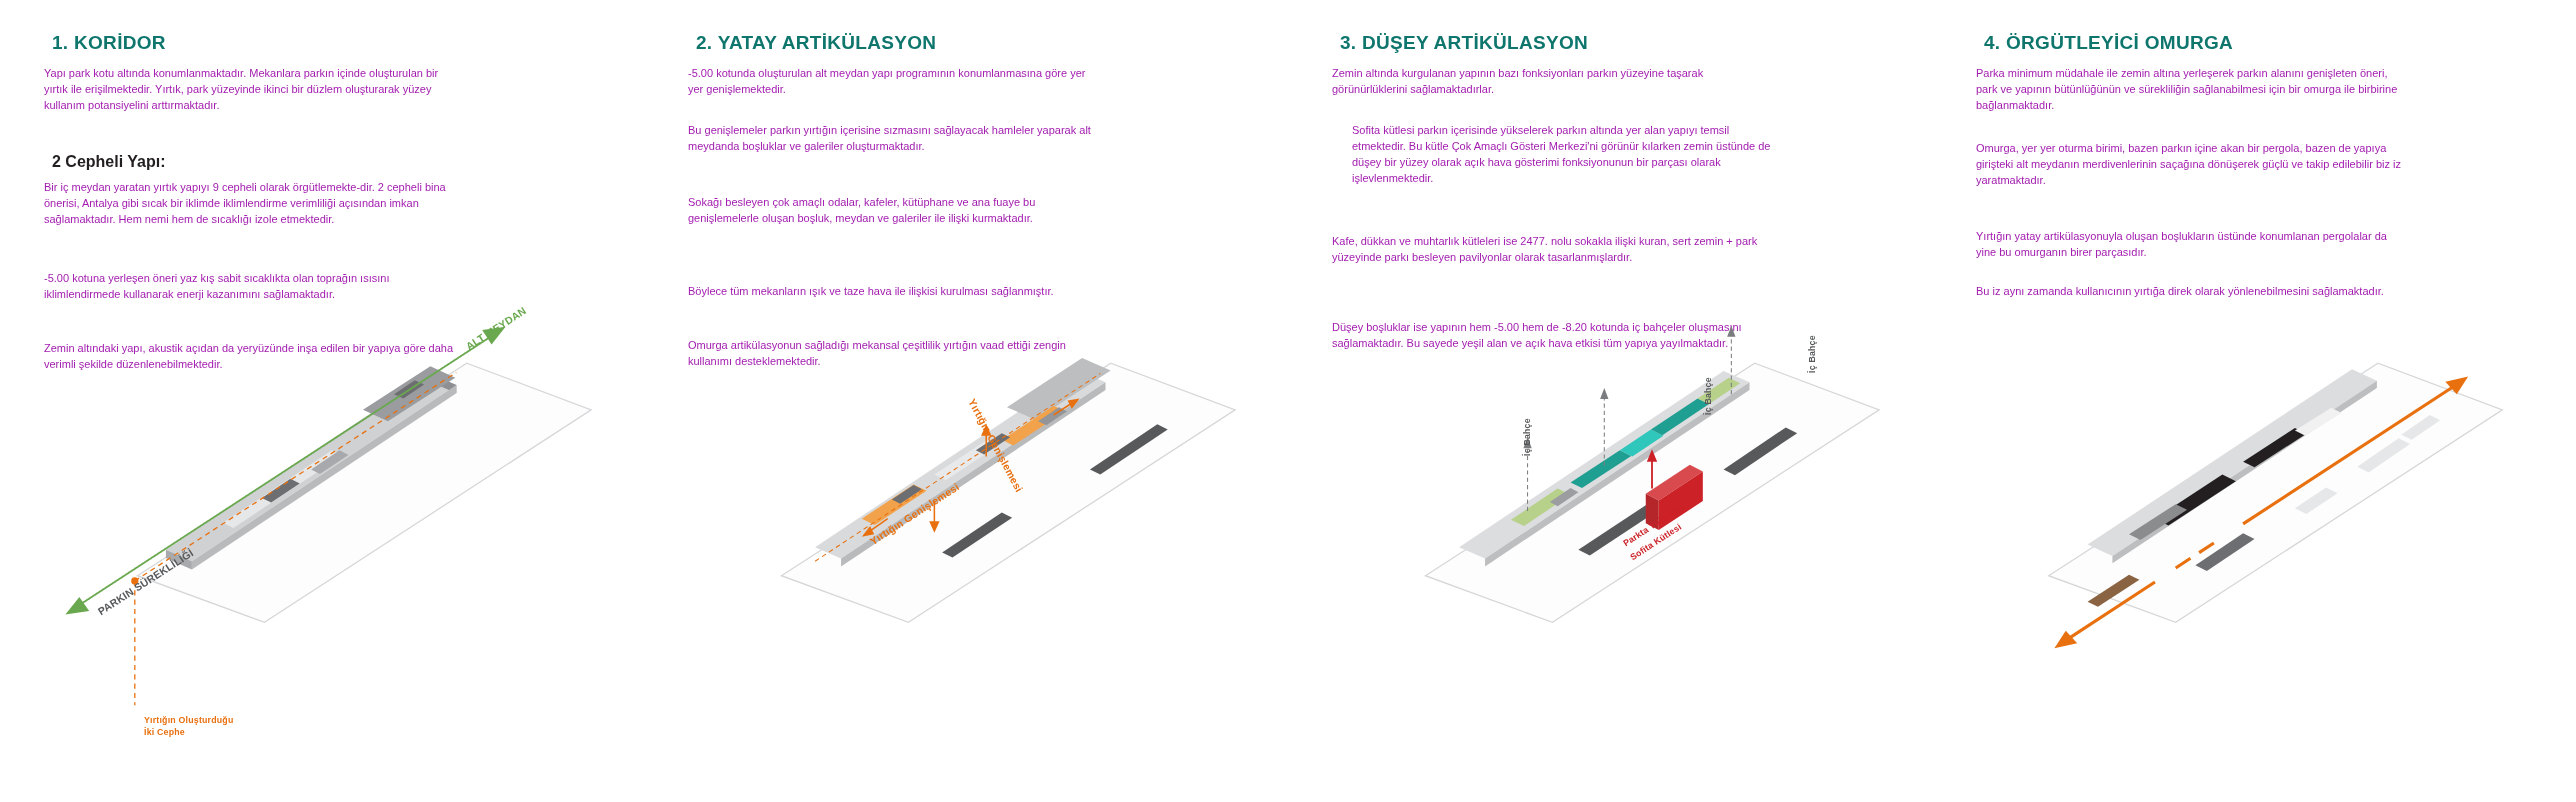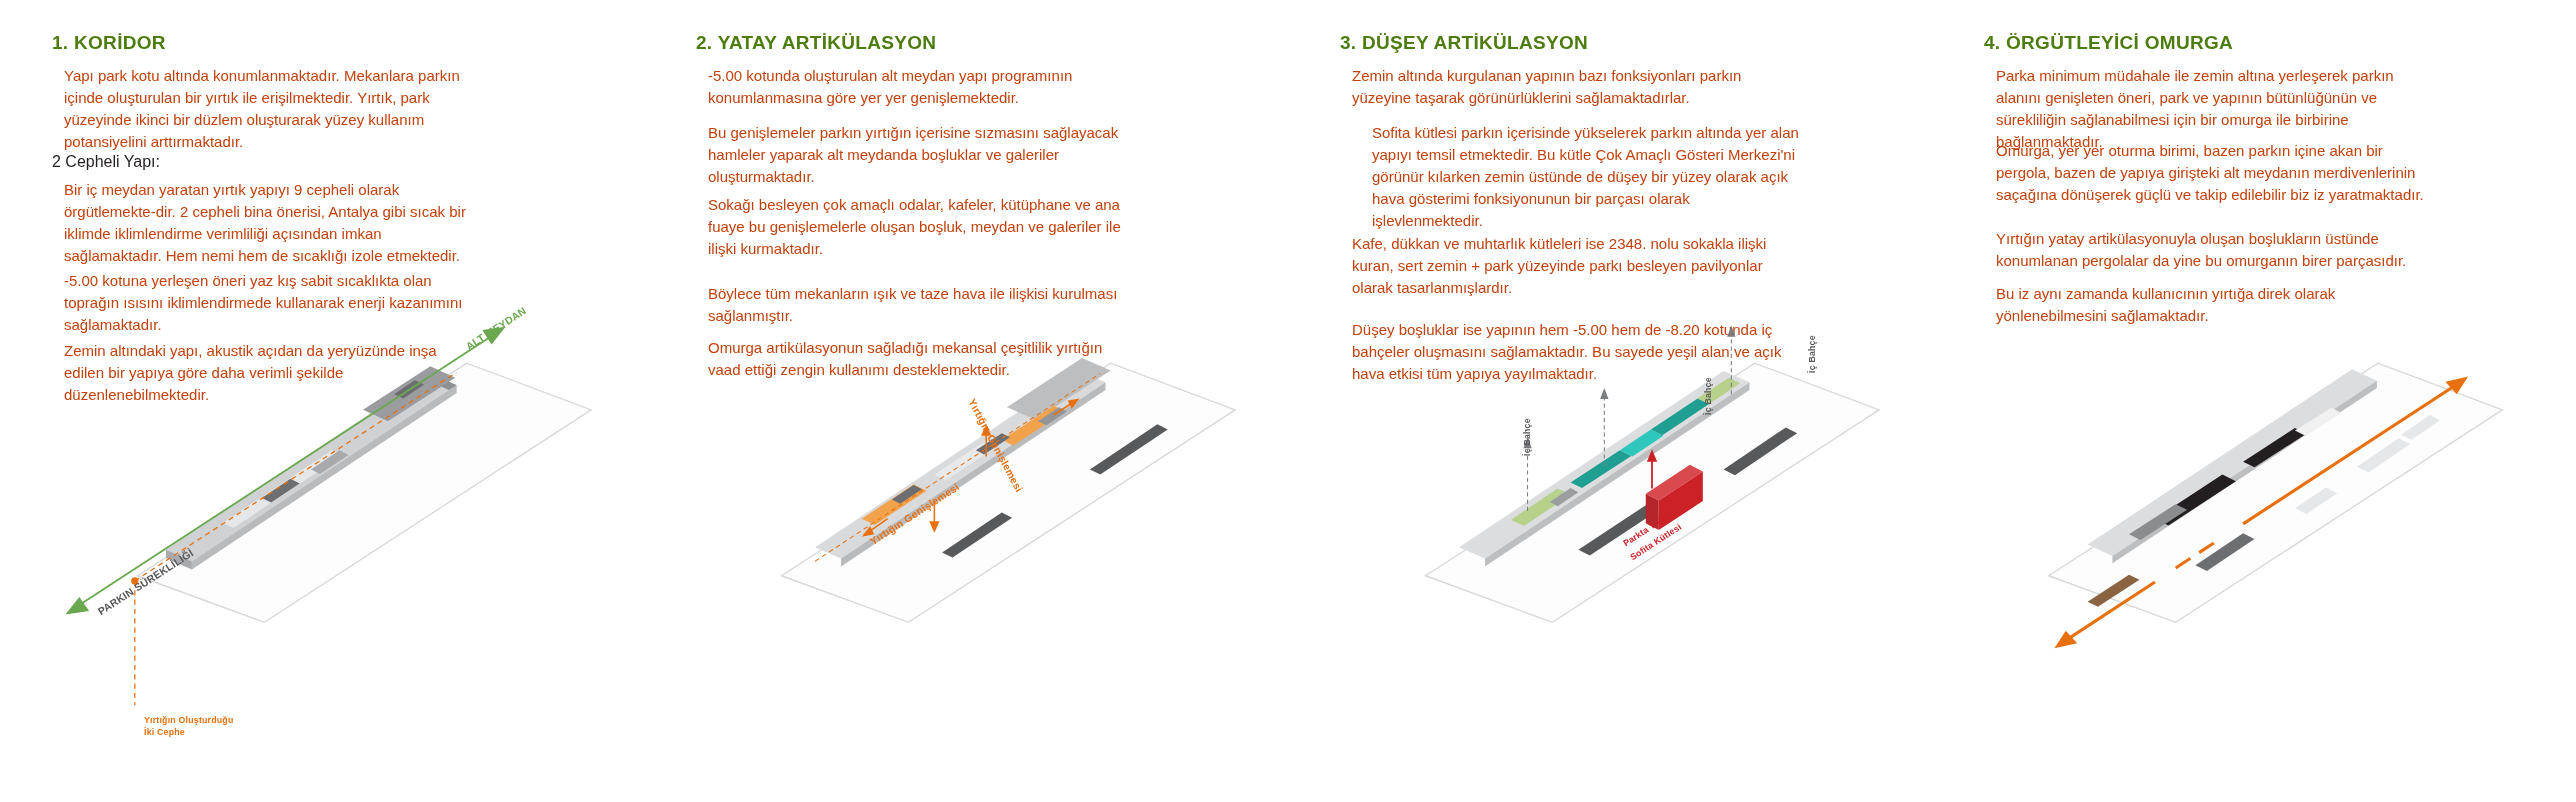--- a/index.html
+++ b/index.html
@@ -6,29 +6,29 @@
   body{width:2576px;height:803px;font-family:"Liberation Sans",sans-serif;color:#231f20;overflow:hidden;}
   .board{position:relative;width:2576px;height:803px;}
   .panel{position:absolute;top:0;height:803px;}
   .p1{left:0;width:644px;}
   .p2{left:644px;width:644px;}
   .p3{left:1288px;width:644px;}
   .p4{left:1932px;width:644px;}
 
   .heading{
     position:absolute;left:52px;top:32px;
-    font-size:19px;font-weight:bold;letter-spacing:0.3px;color:#4d7c0f;
+    font-size:19px;font-weight:bold;letter-spacing:0.3px;color:#0f766e;
   }
   .subheading{
     position:absolute;left:52px;
-    font-size:16px;font-weight:normal;color:#231f20;
+    font-size:16px;font-weight:bold;color:#231f20;
   }
   .para{
-    position:absolute;left:64px;width:415px;
-    font-size:15px;line-height:1.46;color:#c2410c;font-weight:400;
+    position:absolute;left:44px;width:415px;
+    font-size:11px;line-height:1.46;color:#a21caf;font-weight:400;
   }
   .p4 .para,.p3 .para{width:430px;}
 
   
   .iso{position:absolute;left:0;top:0;width:644px;height:803px;}
   .iso svg{position:absolute;left:0;top:0;}
 
   .lbl{
     position:absolute;font-size:10.4px;font-weight:bold;letter-spacing:0.2px;
     white-space:nowrap;transform-origin:left center;
@@ -127,21 +127,21 @@
       </svg>
       <div class="lbl orange" style="left:327px;top:394px;transform:rotate(62deg);">Yırtığın Genişlemesi</div>
       <div class="lbl orange" style="left:227px;top:537px;transform:rotate(-33deg);">Yırtığın Genişlemesi</div>
     </div>
   </div>
 
   <div class="panel p3">
     <div class="heading">3. DÜŞEY ARTİKÜLASYON</div>
     <div class="para" style="top:65px;">Zemin altında kurgulanan yapının bazı fonksiyonları parkın yüzeyine taşarak görünürlüklerini sağlamaktadırlar.</div>
     <div class="para" style="top:122px;margin-left:20px;">Sofita kütlesi parkın içerisinde yükselerek parkın altında yer alan yapıyı temsil etmektedir. Bu kütle Çok Amaçlı Gösteri Merkezi'ni görünür kılarken zemin üstünde de düşey bir yüzey olarak açık hava gösterimi fonksiyonunun bir parçası olarak işlevlenmektedir.</div>
-    <div class="para" style="top:233px;">Kafe, dükkan ve muhtarlık kütleleri ise 2348. nolu sokakla ilişki kuran, sert zemin + park yüzeyinde parkı besleyen pavilyonlar olarak tasarlanmışlardır.</div>
+    <div class="para" style="top:233px;">Kafe, dükkan ve muhtarlık kütleleri ise 2477. nolu sokakla ilişki kuran, sert zemin + park yüzeyinde parkı besleyen pavilyonlar olarak tasarlanmışlardır.</div>
     <div class="para" style="top:319px;">Düşey boşluklar ise yapının hem -5.00 hem de -8.20 kotunda iç bahçeler oluşmasını sağlamaktadır. Bu sayede yeşil alan ve açık hava etkisi tüm yapıya yayılmaktadır.</div>
 
     <div class="iso">
       <svg width="644" height="803" viewBox="0 0 1242 1548">
         <path d="M 265 1110 L 900 700 L 1140 790 L 510 1200 Z" fill="#fdfdfd" stroke="#d6d7d9" stroke-width="2.5"></path>
         <g>
           <path d="M 330 1055 L 840 715 L 890 737 L 380 1077 Z" fill="#dcdddf"></path>
           <path d="M 380 1077 L 890 737 L 890 752 L 380 1092 Z" fill="#bcbec0"></path>
           <path d="M 560 1060 L 690 974 L 712 985 L 582 1071 Z" fill="#58595b"></path>
           <path d="M 840 905 L 960 824 L 982 835 L 862 916 Z" fill="#58595b"></path>

